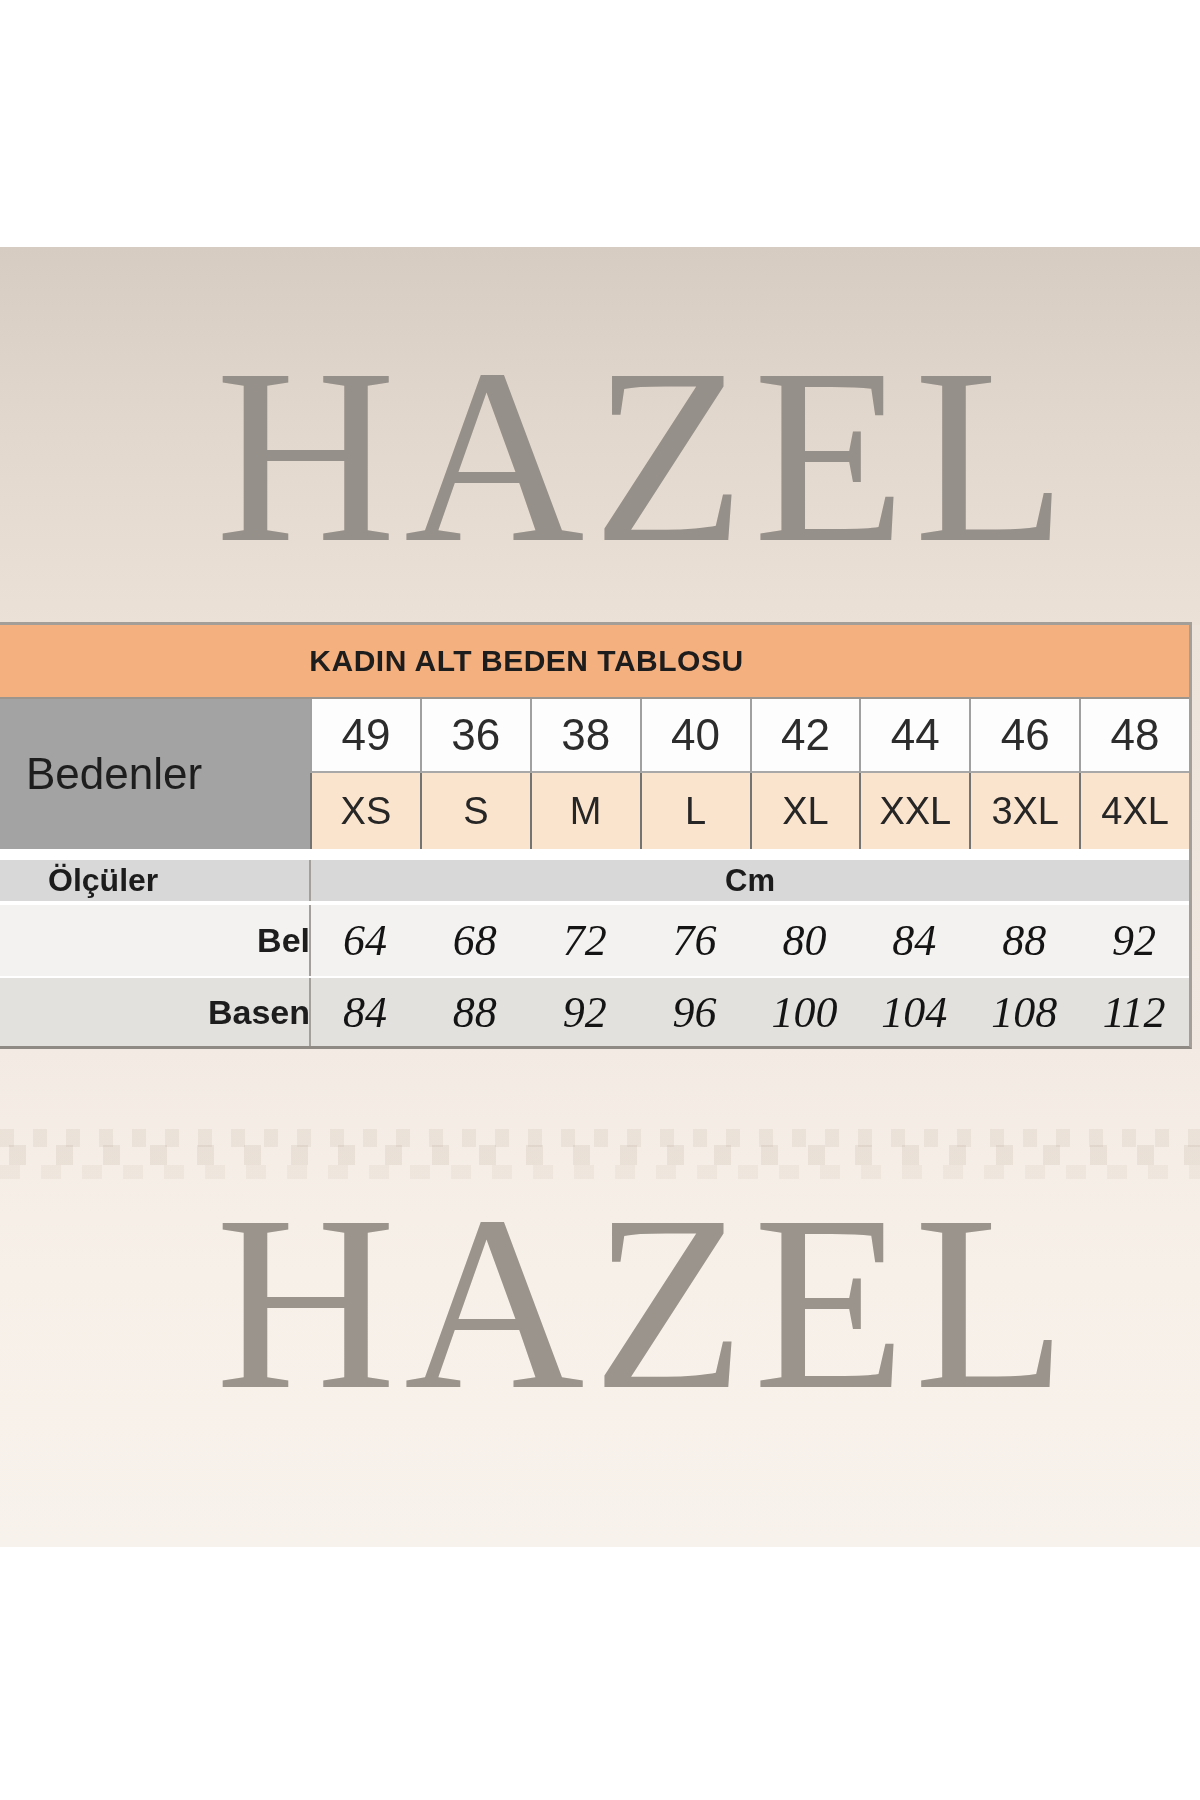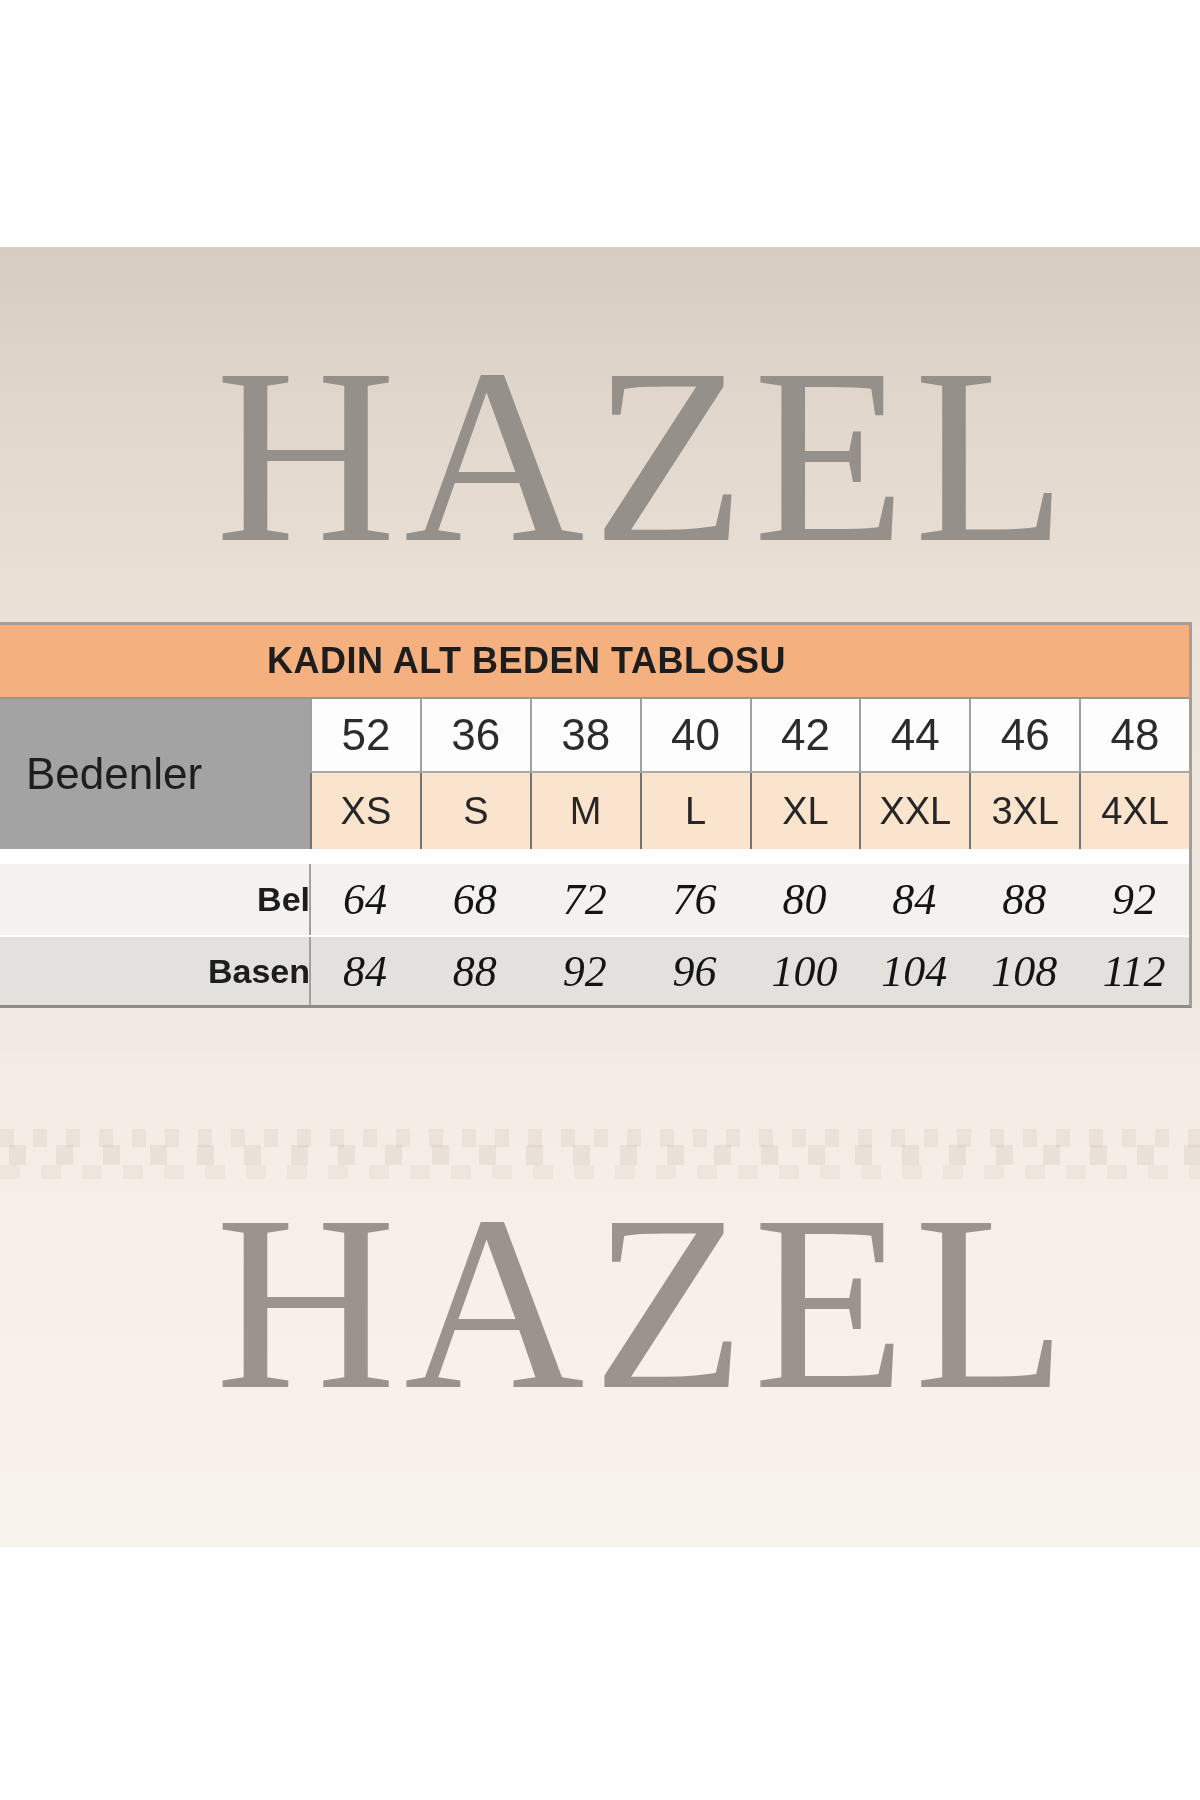--- a/index.html
+++ b/index.html
@@ -52,21 +52,21 @@
     border-bottom:3px solid #8f8b84;
     background:#ffffff;
   }
   .tbl-header {
     height:72px; background:#f5b080;
     border-bottom:2px solid #9b958d;
     display:flex; align-items:center; justify-content:center;
   }
   .tbl-header span {
     transform:translateX(-68px);
-    font-weight:700; font-size:36px; letter-spacing:.5px; color:#1d1d1d;
+    font-weight:700; font-size:30px; letter-spacing:.5px; color:#1d1d1d;
   }
 
   .grid-upper {
     display:grid;
     grid-template-columns:310px repeat(8,1fr);
     grid-template-rows:74px 76px;
   }
   .cell { display:flex; align-items:center; justify-content:center; }
   .label-cell {
     grid-row:1/3; grid-column:1;
@@ -134,41 +134,45 @@
 
   <div class="size-table">
 
     <div class="tbl-header">
       <span>KADIN ALT BEDEN TABLOSU</span>
     </div>
 
     <div class="grid-upper">
       <div class="cell label-cell">Bedenler</div>
 
-      <div class="cell num">52</div>
+      <div class="cell num">49</div>
       <div class="cell num">36</div>
       <div class="cell num">38</div>
       <div class="cell num">40</div>
       <div class="cell num">42</div>
       <div class="cell num">44</div>
       <div class="cell num">46</div>
       <div class="cell num">48</div>
 
       <div class="cell letter">XS</div>
       <div class="cell letter">S</div>
       <div class="cell letter">M</div>
       <div class="cell letter">L</div>
       <div class="cell letter">XL</div>
       <div class="cell letter">XXL</div>
       <div class="cell letter">3XL</div>
       <div class="cell letter">4XL</div>
     </div>
 
     <div class="tbl-sep"></div>
 
+    <div class="lrow row-olculer">
+      <div class="measures-label">Ölçüler</div>
+      <div class="unit-label">Cm</div>
+    </div>
 
     <div class="lrow row-values row-bel">
       <div class="row-label">Bel</div>
       <div class="val">64</div>
       <div class="val">68</div>
       <div class="val">72</div>
       <div class="val">76</div>
       <div class="val">80</div>
       <div class="val">84</div>
       <div class="val">88</div>

